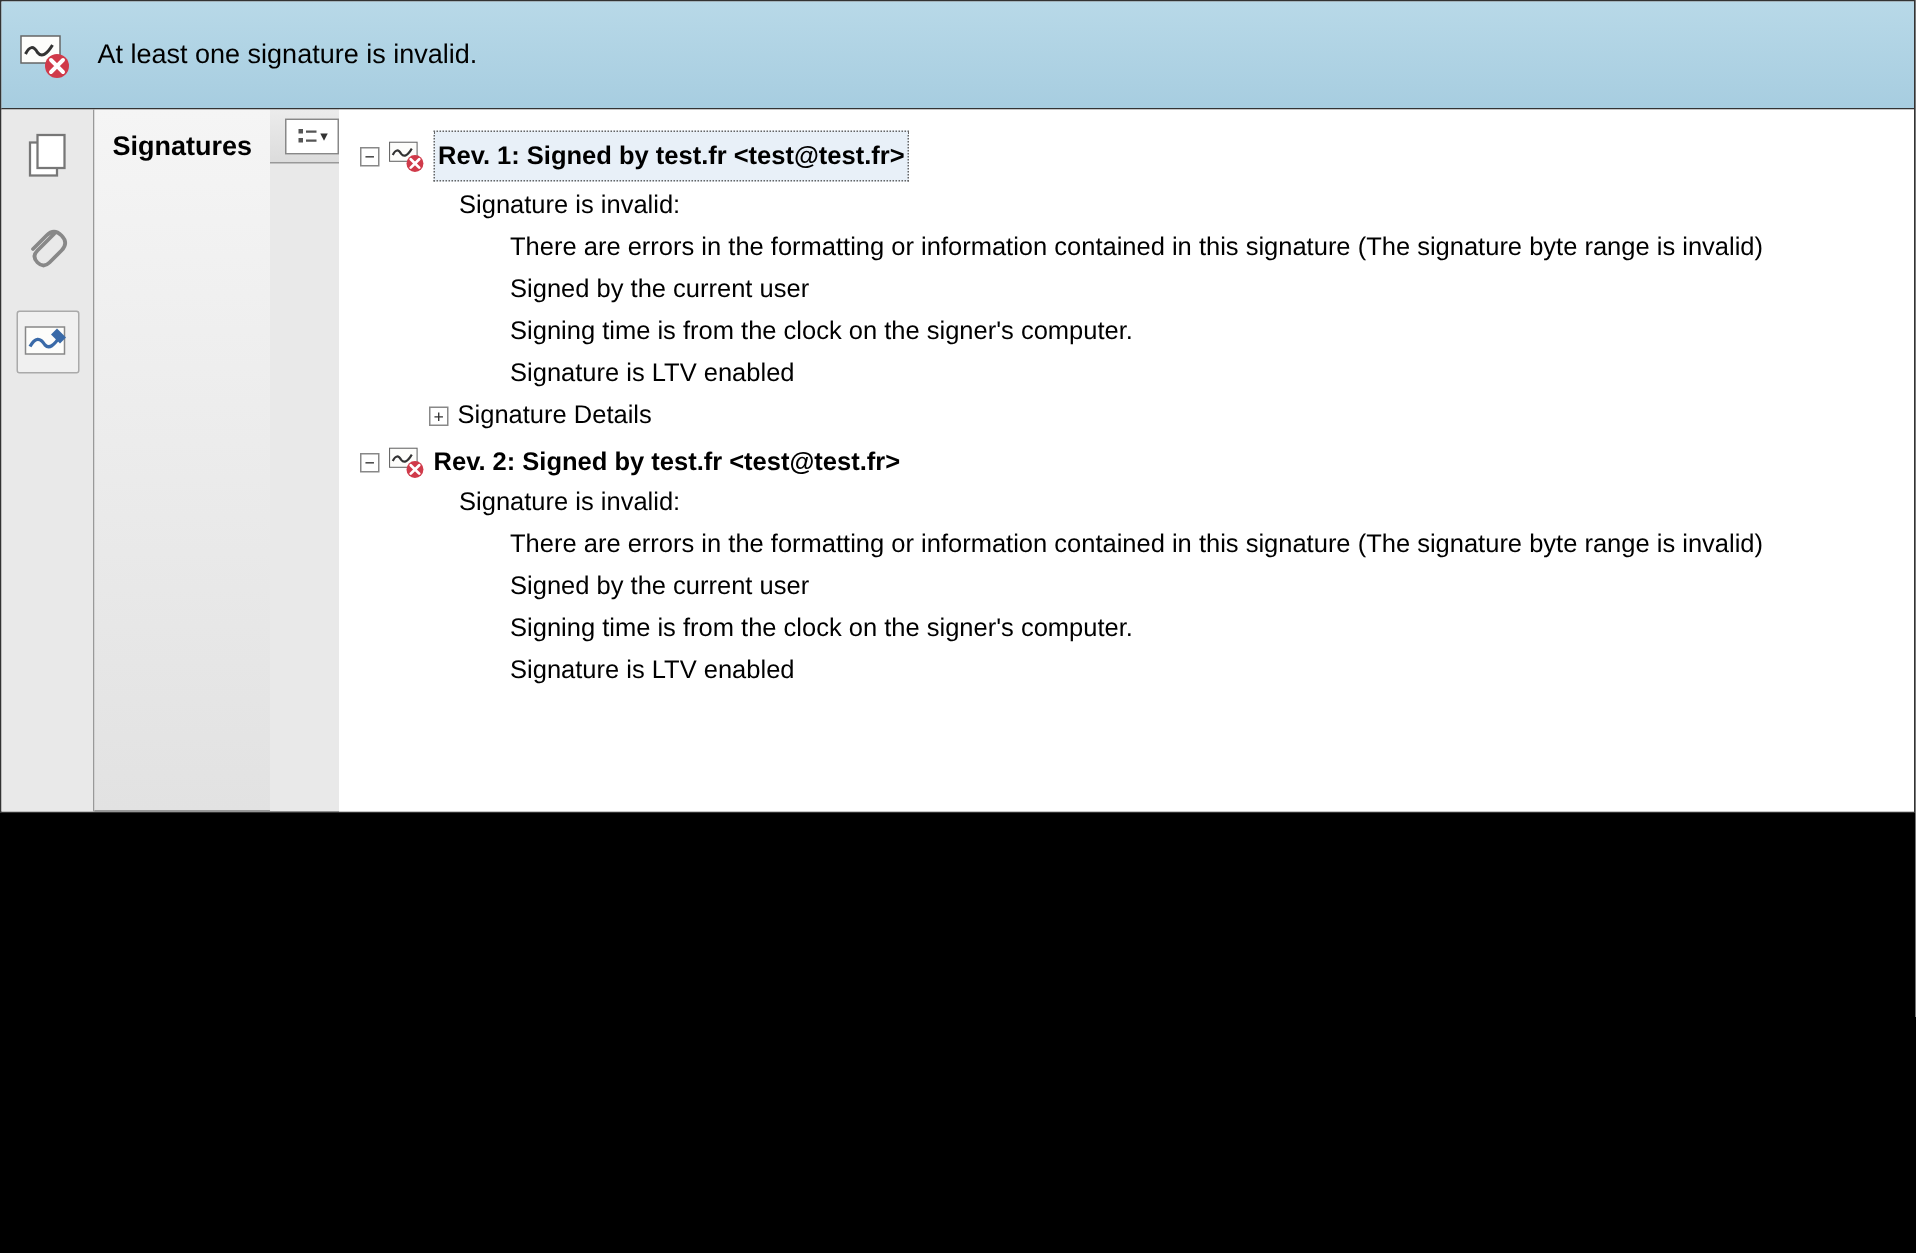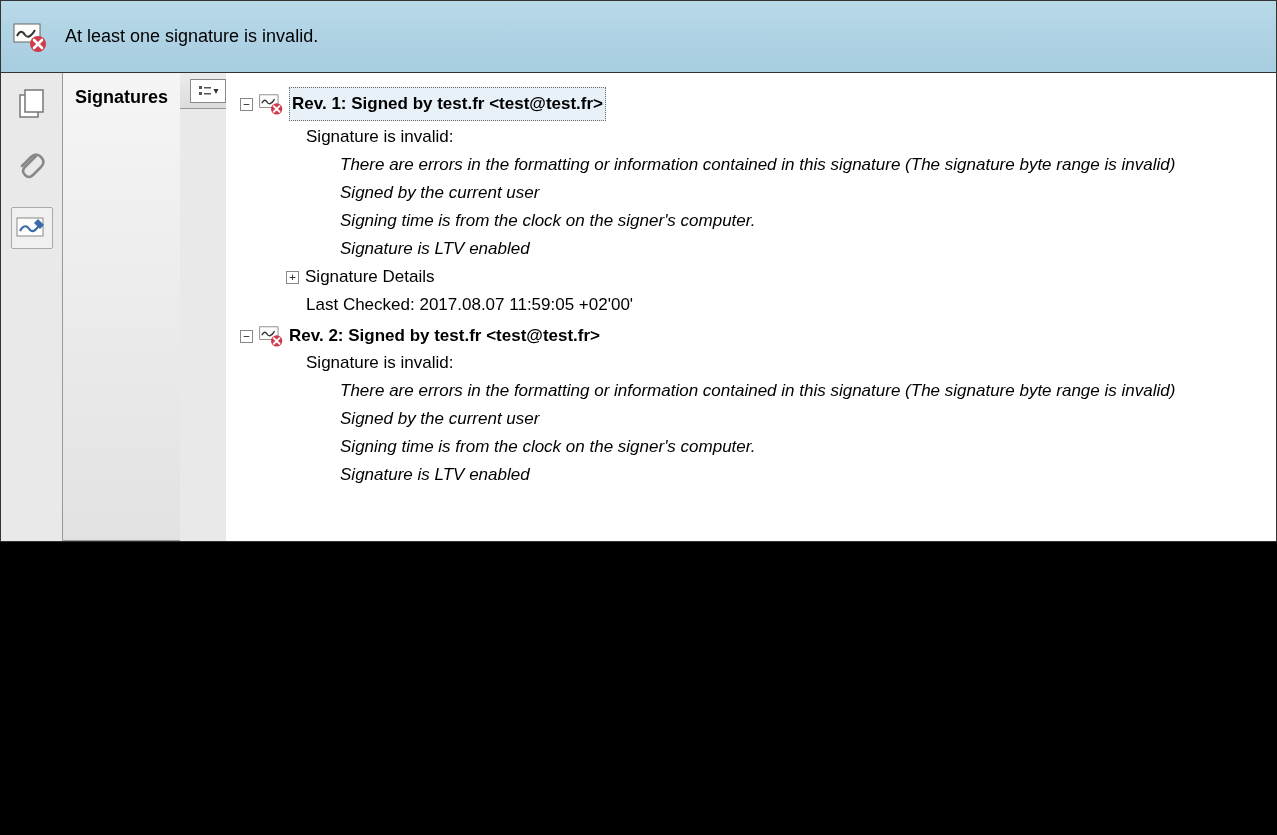--- a/index.html
+++ b/index.html
@@ -120,21 +120,21 @@
   .node-label.bold { font-weight: bold; }
   .node-label.selected {
     border: 1px dotted #666;
     background: #e8f0f8;
     padding: 6px 2px;
   }
   .children {
     padding-left: 66px;
   }
   .children .node-row { padding: 4px 0; }
-  .sub-children { padding-left: 34px; font-style: italic; }
+  .sub-children { padding-left: 34px; }
   .sub-children .node-row { padding: 4px 0; }
   svg { display: block; }
 </style>
 </head>
 <body>
 
 <div class="app">
 
   <div class="alert-bar">
     <span class="sig-invalid-icon">
@@ -216,23 +216,20 @@
                   <span class="node-label">Signing time is from the clock on the signer's computer.</span>
                 </div>
               <div class="node-row">
                   <span class="node-label">Signature is LTV enabled</span>
                 </div>
             </div>
             <div class="node-row" style="margin-left:-20px">
               <span class="expander">+</span>
               <span class="node-label">Signature Details</span>
             </div>
-            <div class="node-row">
-                <span class="node-label">Last Checked: 2017.08.07 11:59:05 +02'00'</span>
-              </div>
           </div>
         </div>
 
         <div class="tree-node">
           <div class="node-row">
             <span class="expander">−</span>
             <span>
               <svg width="24" height="22" viewBox="0 0 34 30">
                 <rect x="1" y="2" width="26" height="18" fill="#fdfdfb" stroke="#666"></rect>
                 <path d="M4 14 Q8 6 12 13 Q16 18 22 8" stroke="#333" fill="none" stroke-width="2"></path>

